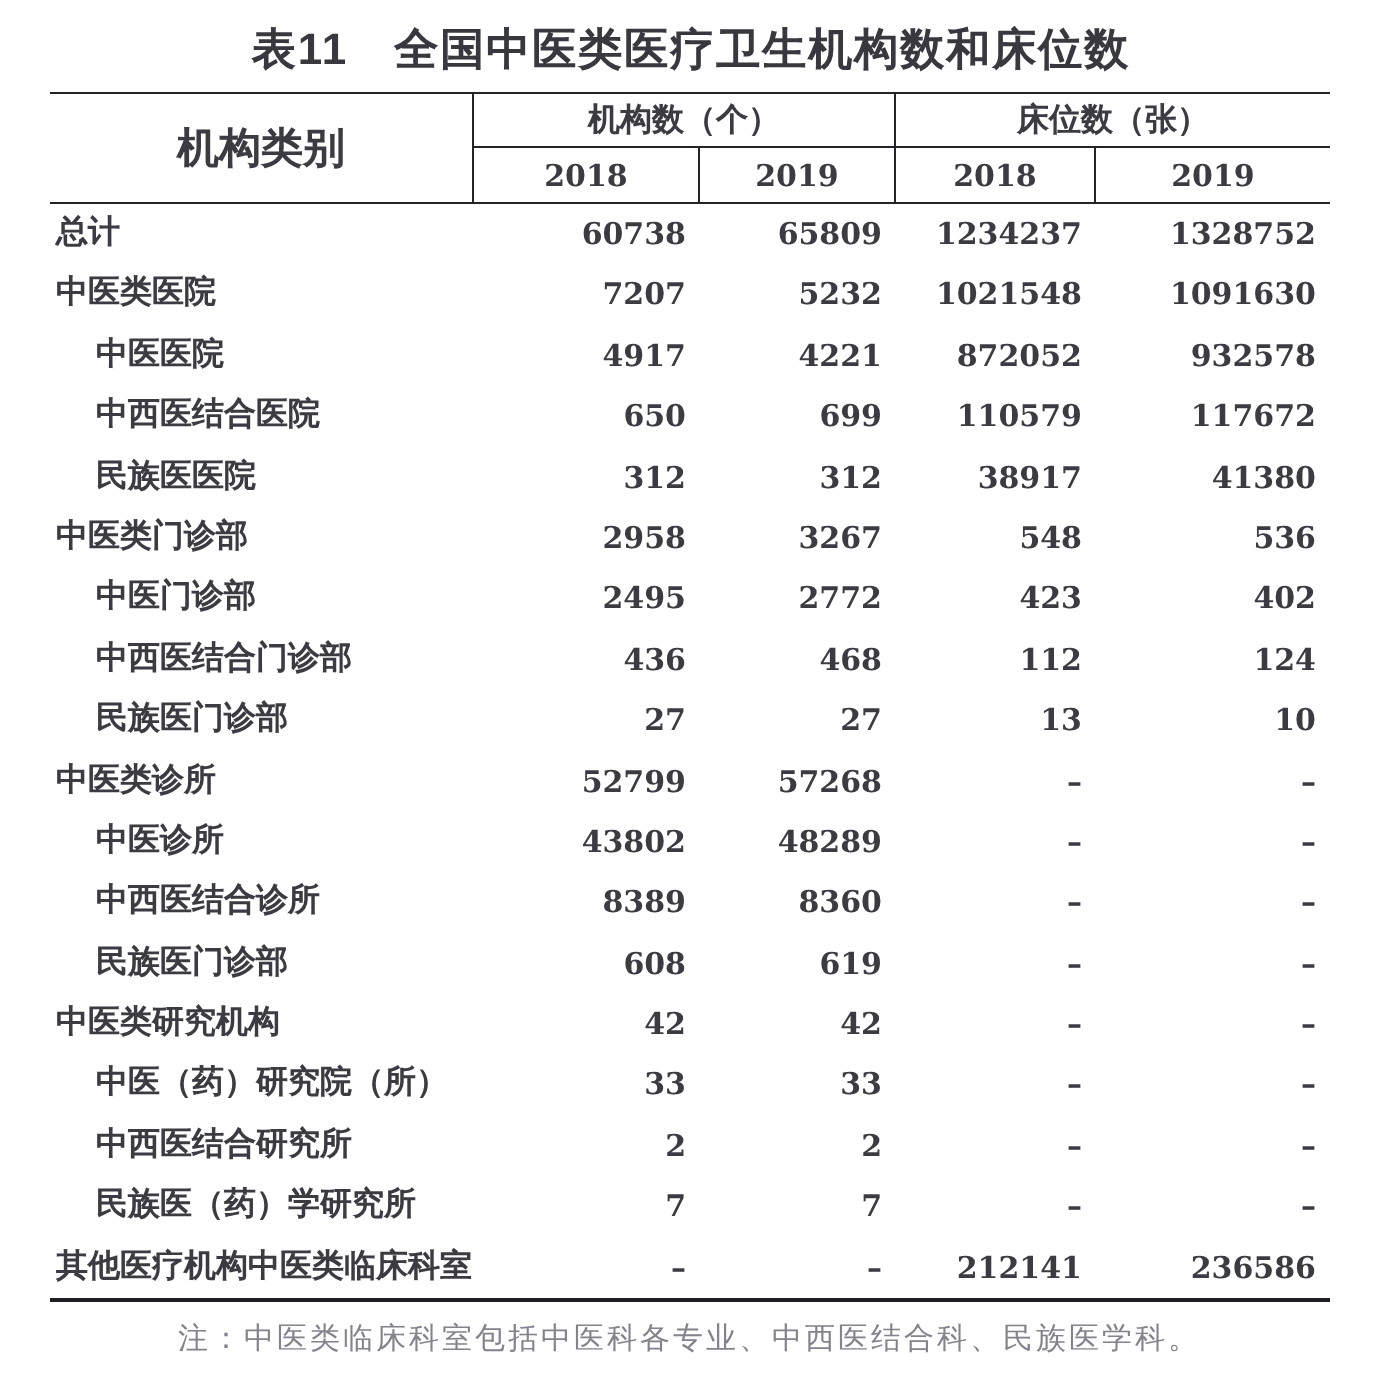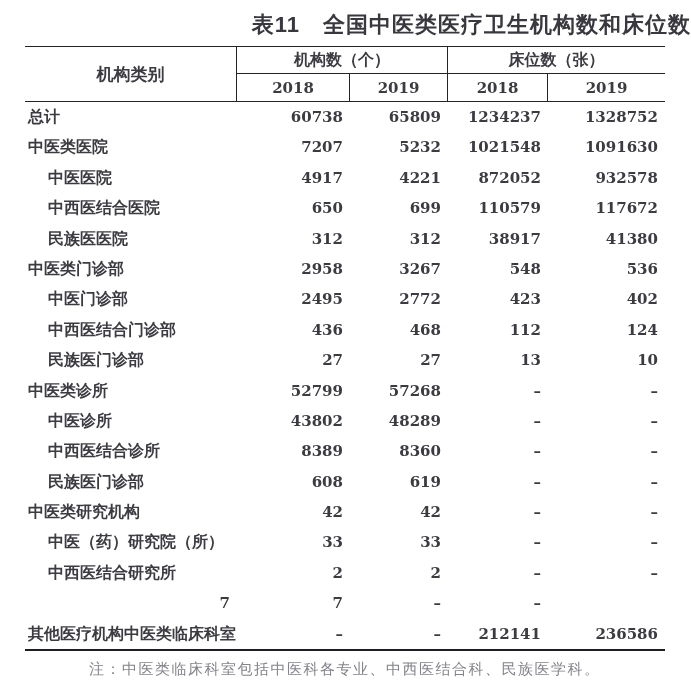--- a/index.html
+++ b/index.html
@@ -16,21 +16,21 @@
     position: relative;
     width: 691px;
     height: 697px;
     background: #ffffff;
   }
   .title {
     margin: 0;
     padding-top: 9px;
     height: 36px;
     line-height: 32px;
-    text-align: right;
+    text-align: center;
     font-size: 22px;
     font-weight: bold;
     letter-spacing: 1px;
     color: #38383e;
     font-family: "Liberation Sans", sans-serif;
   }
   .tbl {
     position: absolute;
     left: 25px;
     top: 46px;
@@ -49,21 +49,21 @@
     display: flex;
     align-items: center;
     justify-content: center;
     font-weight: bold;
     color: #3b3b41;
   }
   .h-cat {
     grid-column: 1;
     grid-row: 1 / 3;
     border-right: 1px solid #232328;
-    font-size: 17px;
+    font-size: 21px;
   }
   .h-group { grid-row: 1; border-bottom: 1px solid #232328; font-size: 16px; }
   .h-g1 { grid-column: 2 / 4; border-right: 1px solid #232328; }
   .h-g2 { grid-column: 4 / 6; }
   .h-year {
     grid-row: 2;
     font-size: 15px;
     font-family: "DejaVu Serif", serif;
   }
   .y1 { grid-column: 2; border-right: 1px solid #232328; }
@@ -253,20 +253,21 @@
 
       <div class="row indent">
         <div class="lbl">中西医结合研究所</div>
         <div class="num">2</div>
         <div class="num">2</div>
         <div class="num">–</div>
         <div class="num">–</div>
       </div>
 
       <div class="row indent">
+        <div class="lbl">民族医（药）学研究所</div>
         <div class="num">7</div>
         <div class="num">7</div>
         <div class="num">–</div>
         <div class="num">–</div>
       </div>
 
       <div class="row">
         <div class="lbl">其他医疗机构中医类临床科室</div>
         <div class="num">–</div>
         <div class="num">–</div>

